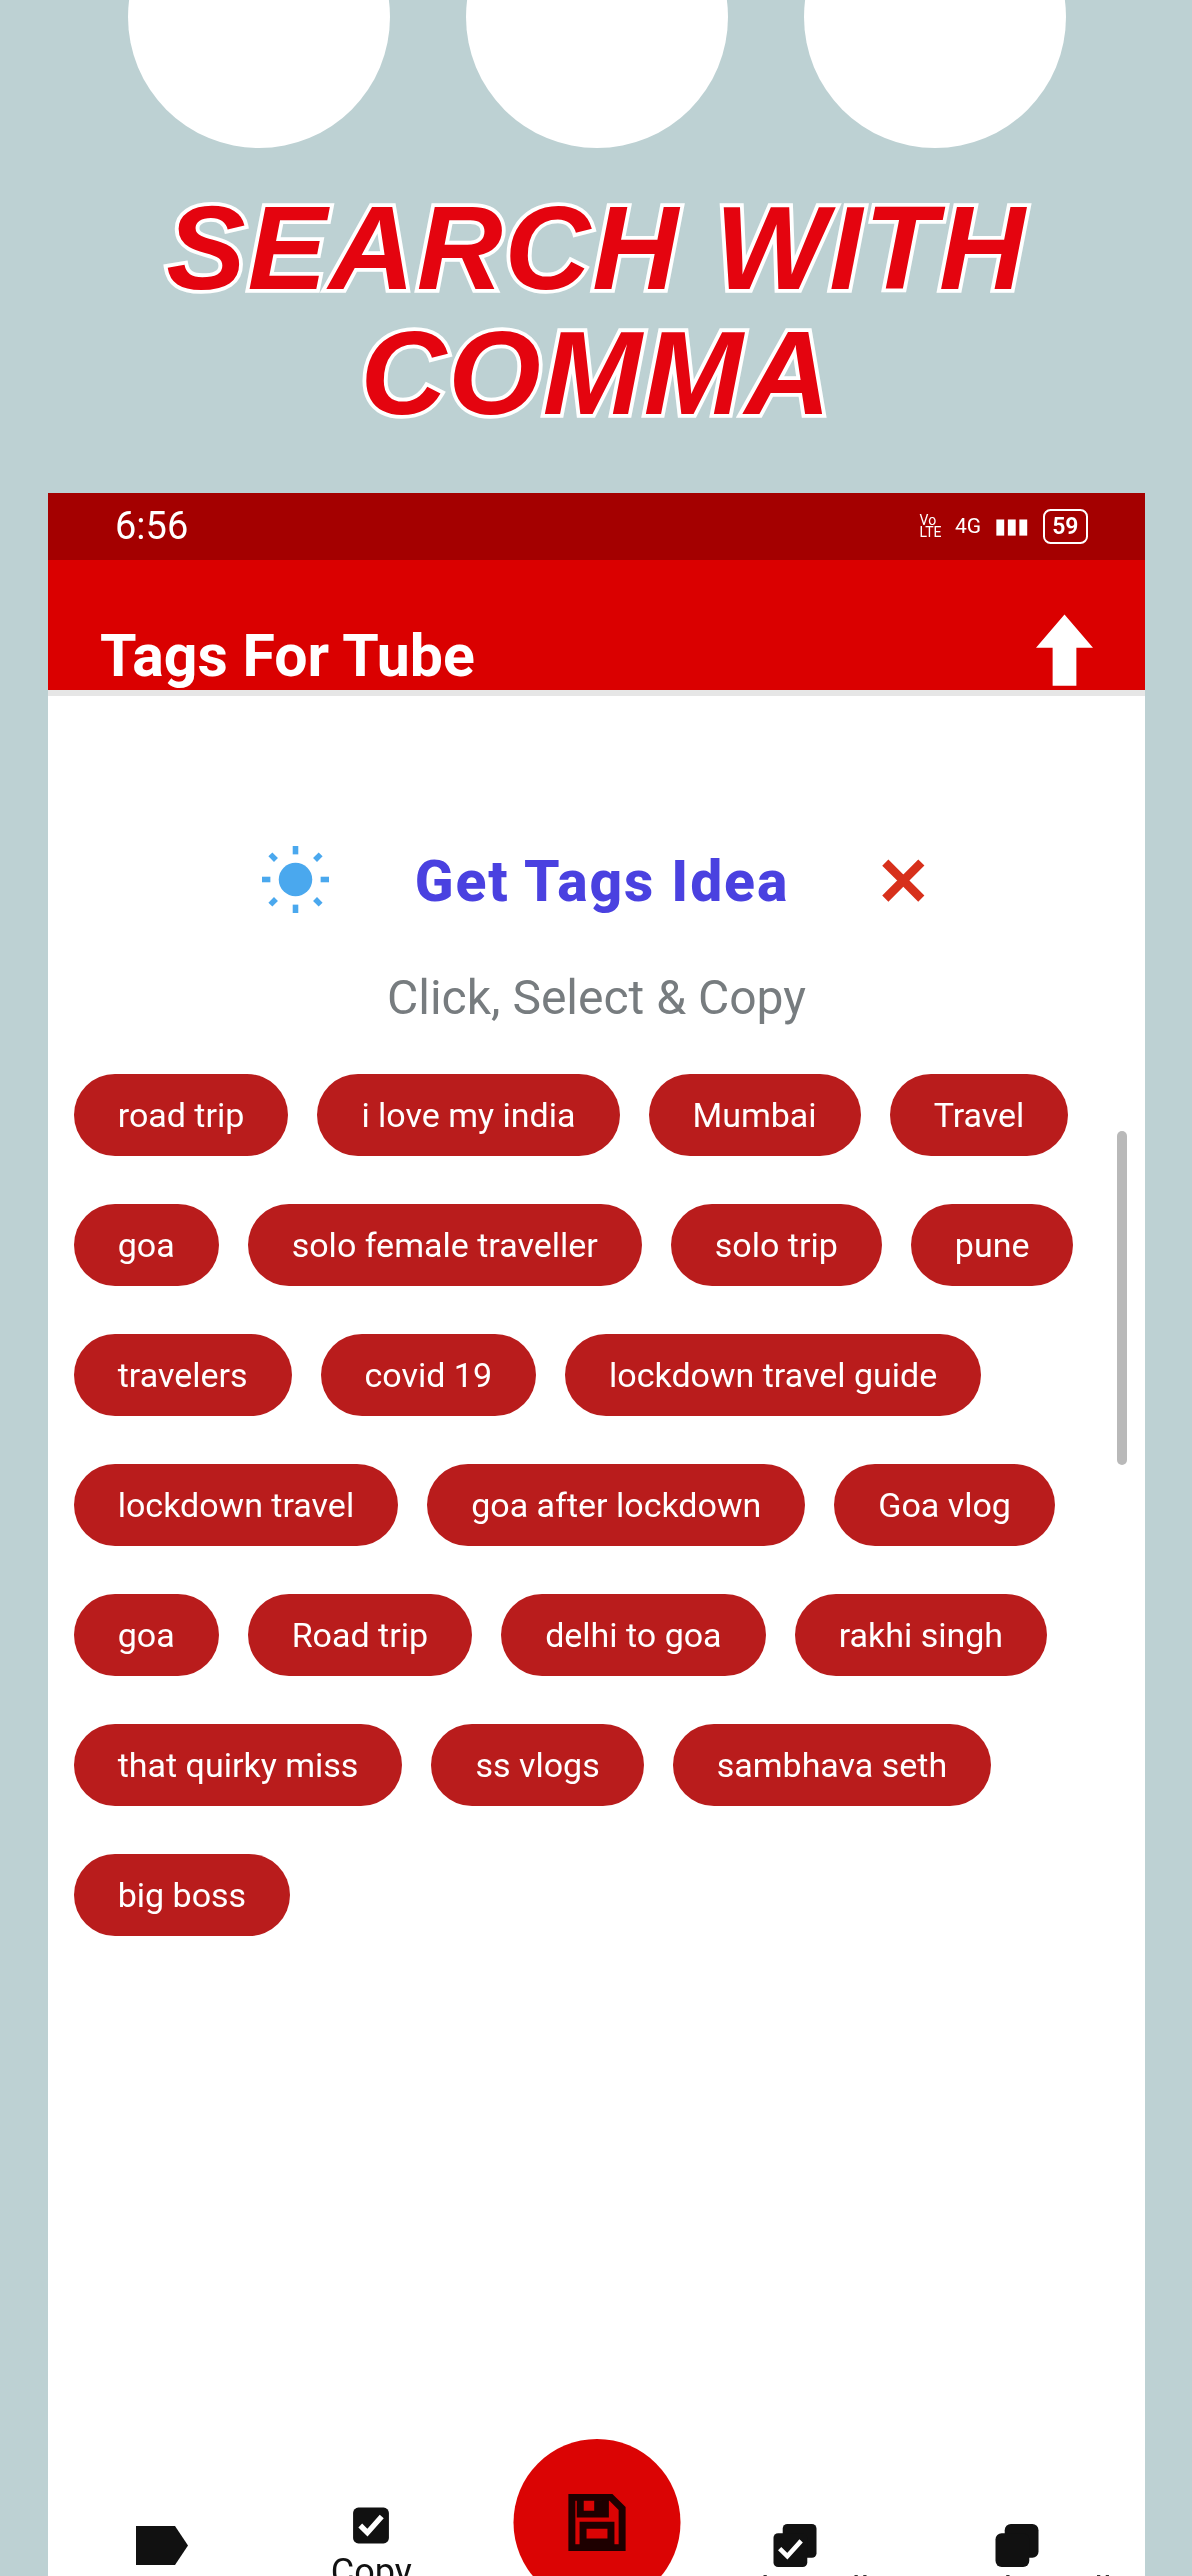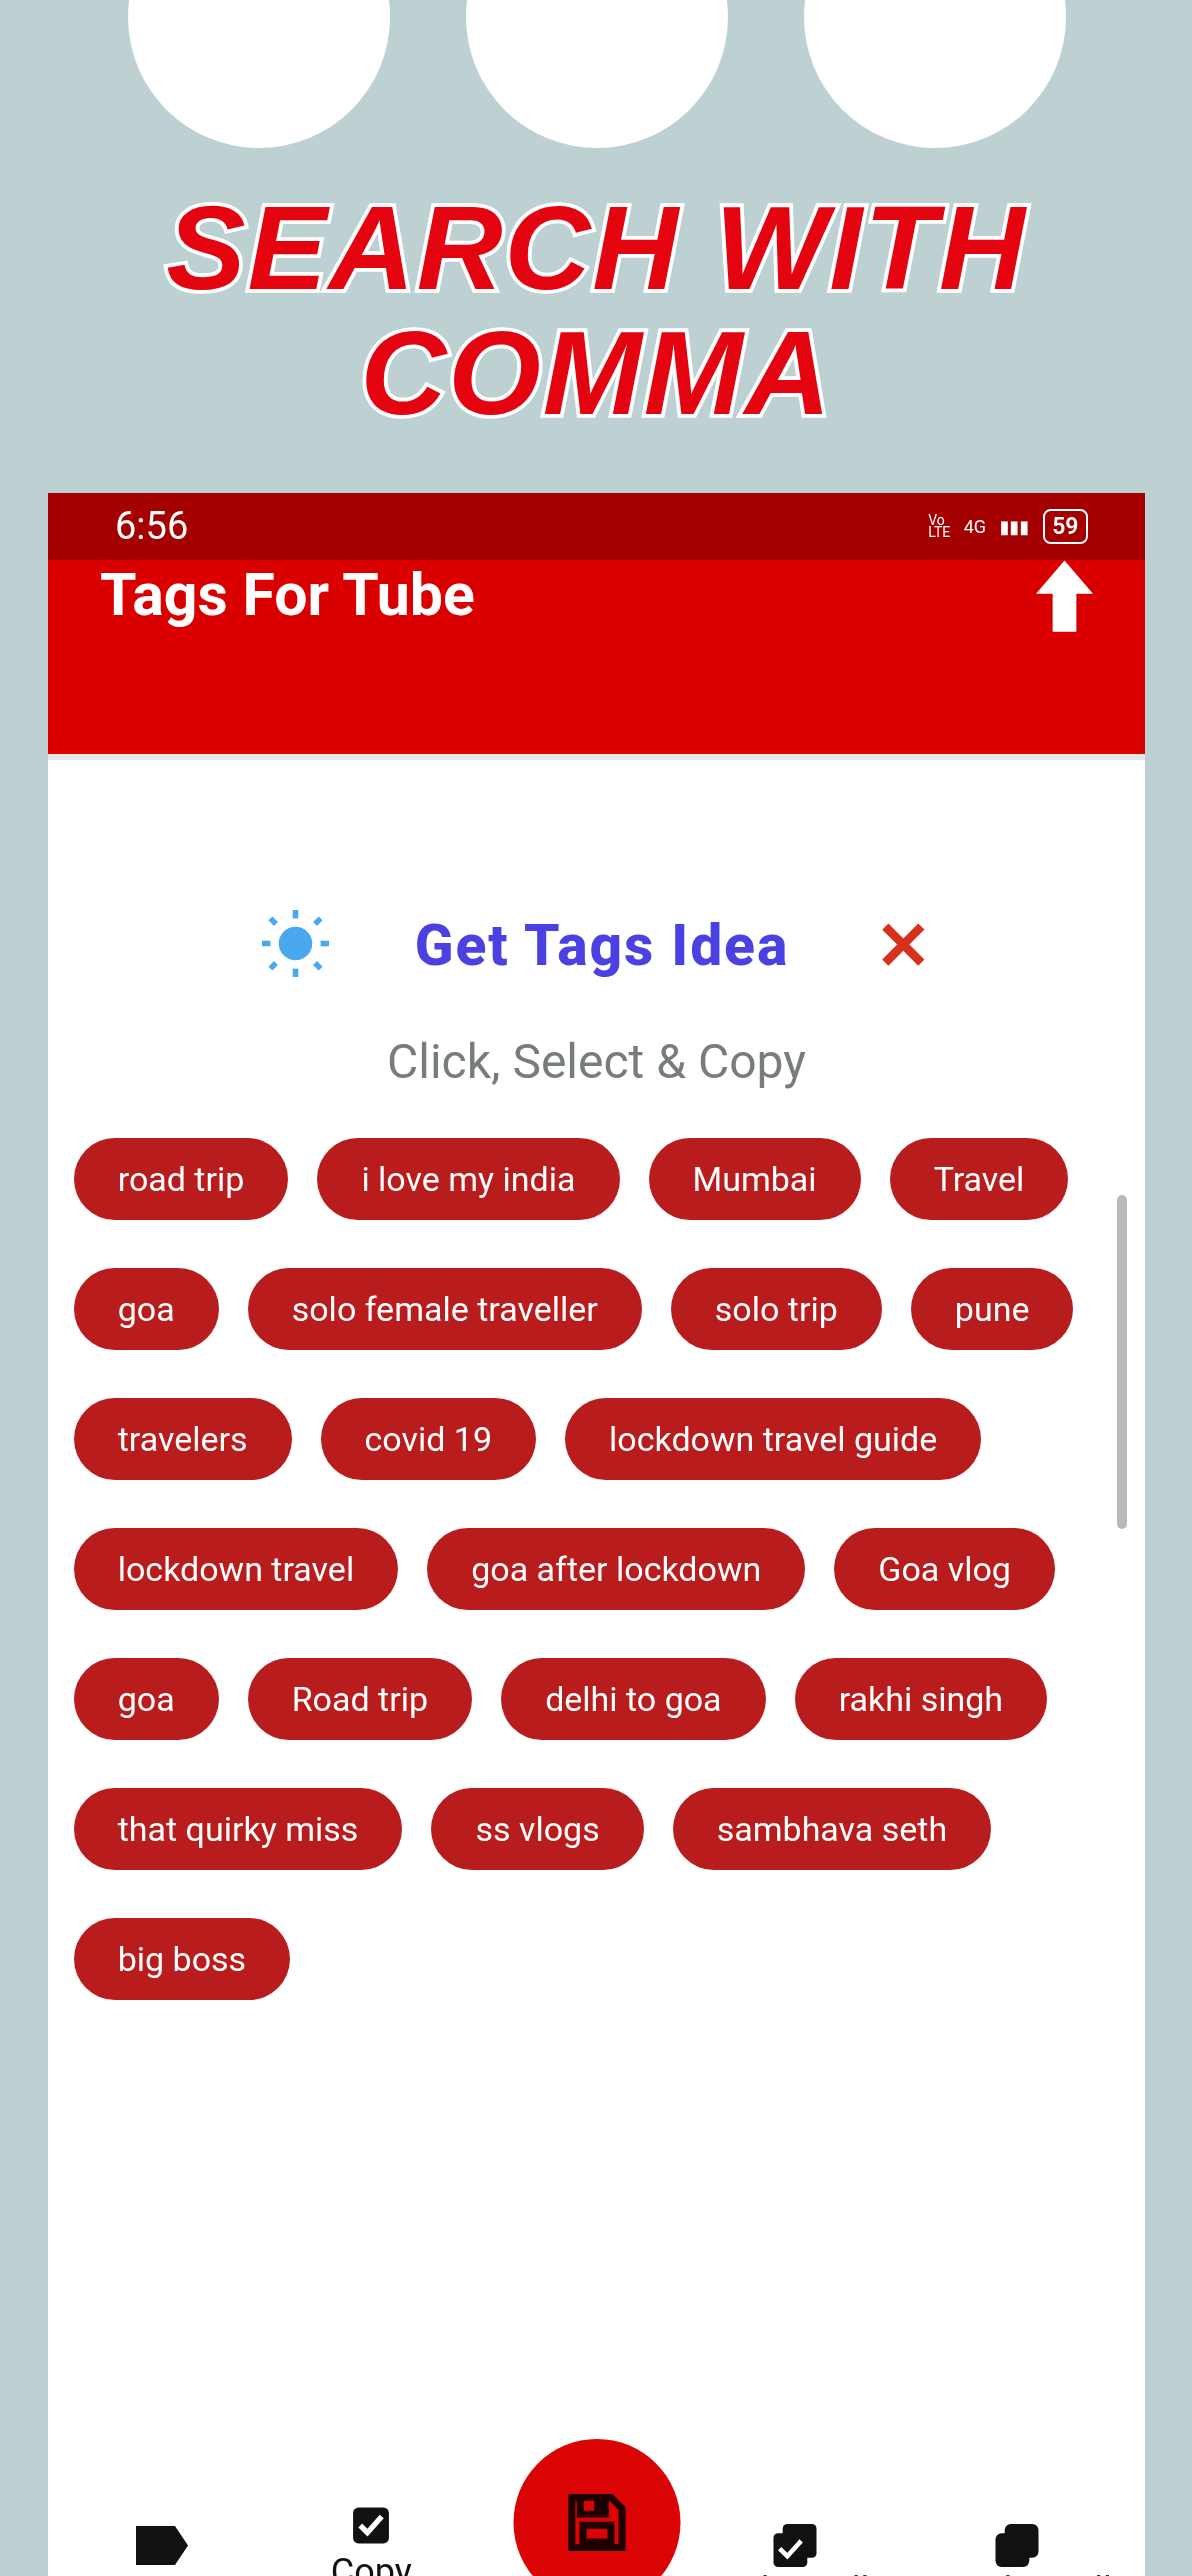--- a/index.html
+++ b/index.html
@@ -47,31 +47,31 @@
     color: #fff;
     height: 67px;
     display: flex;
     align-items: center;
     justify-content: space-between;
     padding: 0 57px 0 67px;
     font-size: 38px;
   }
   .status-right { display: flex; align-items: center; gap: 13.4px; font-size: 27px; }
   .status-right .volte { font-size: 14px; line-height: 0.9; border: 0; }
-  .status-right .sig { font-size: 18px; }
+  .status-right .sig { font-size: 21px; }
   .status-right .batt {
     border: 2.4px solid #fff; border-radius: 7.6px;
     padding: 1.9px 7.6px; font-size: 23px; font-weight: 600;
   }
   .appbar {
     background: #da0000;
     color: #fff;
-    height: 200px;
-    display: flex;
-    align-items: flex-start;
+    height: 136px;
+    display: flex;
+    align-items: flex-end;
     justify-content: space-between;
     padding: 0 52px;
     border-bottom: 6.7px solid #e6e6e6;
   }
   .appbar-title { font-size: 59px; font-weight: 700; }
   .up-arrow svg { width: 57px; height: 72px; fill: #fff; }
   .content { padding: 52px 14.3px 0 14.3px; position: relative; }
   .field-wrap {
     position: relative;
     margin: 14.3px 9.5px 0 9.5px;

